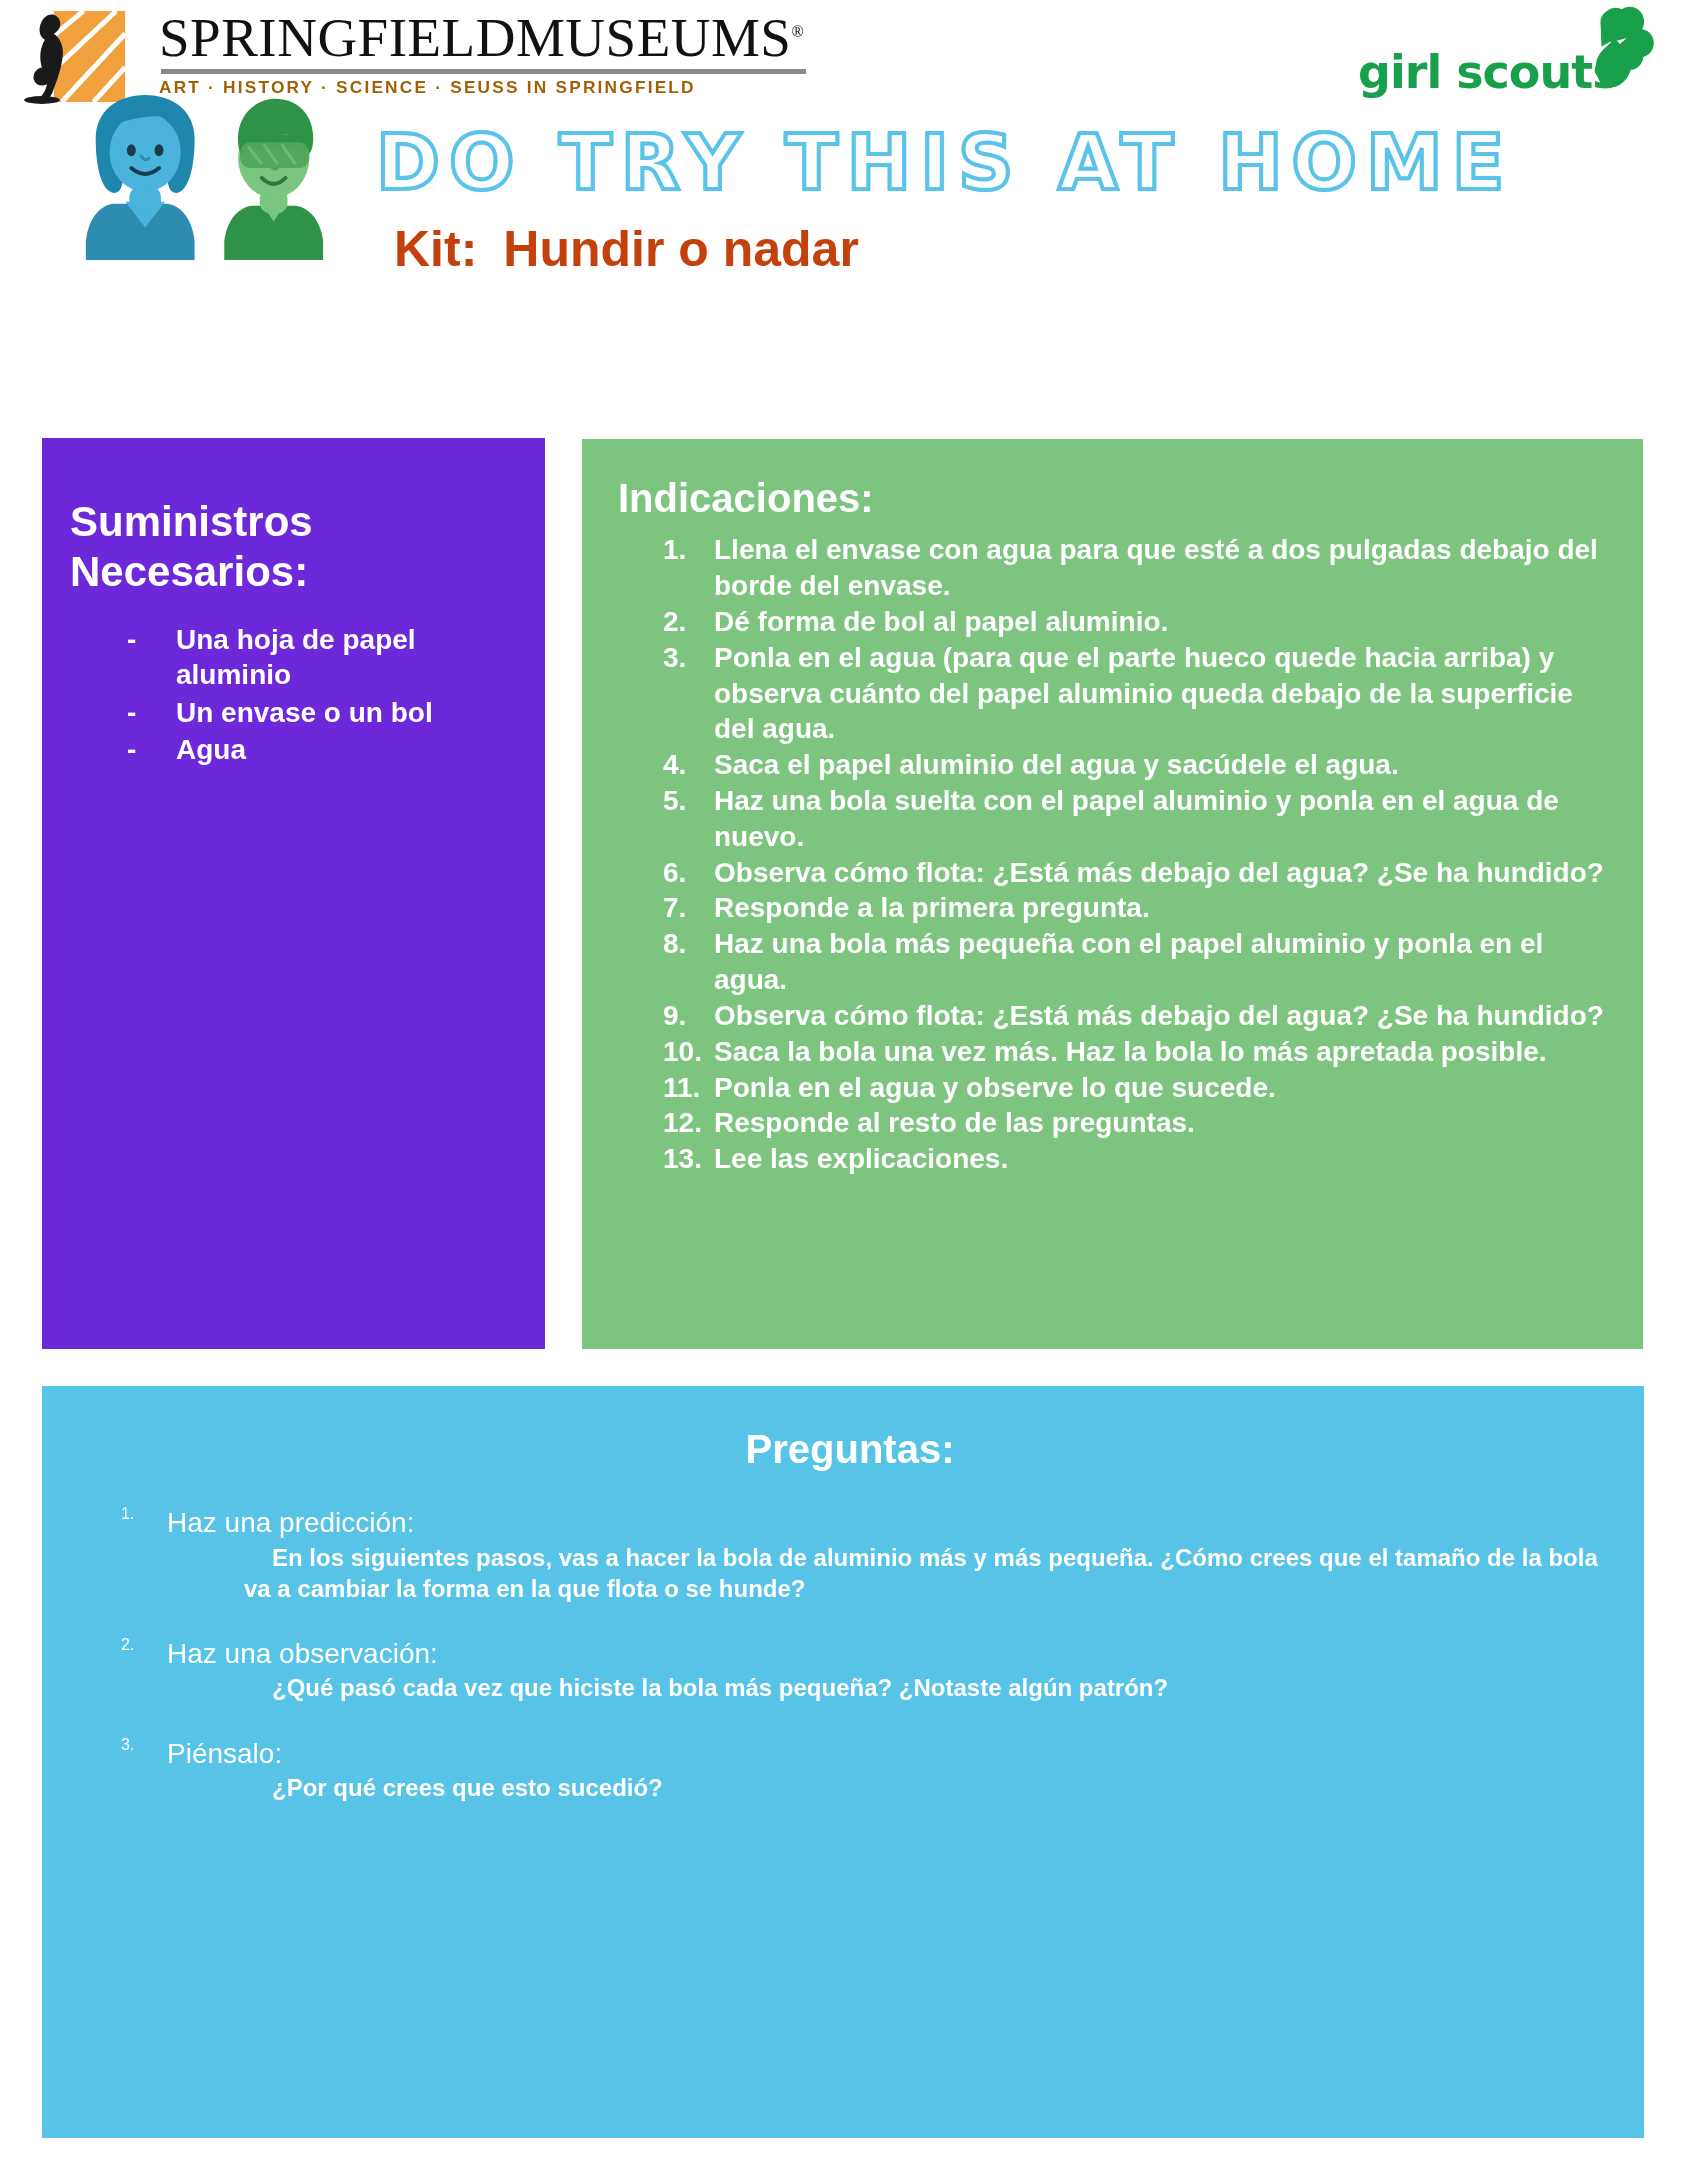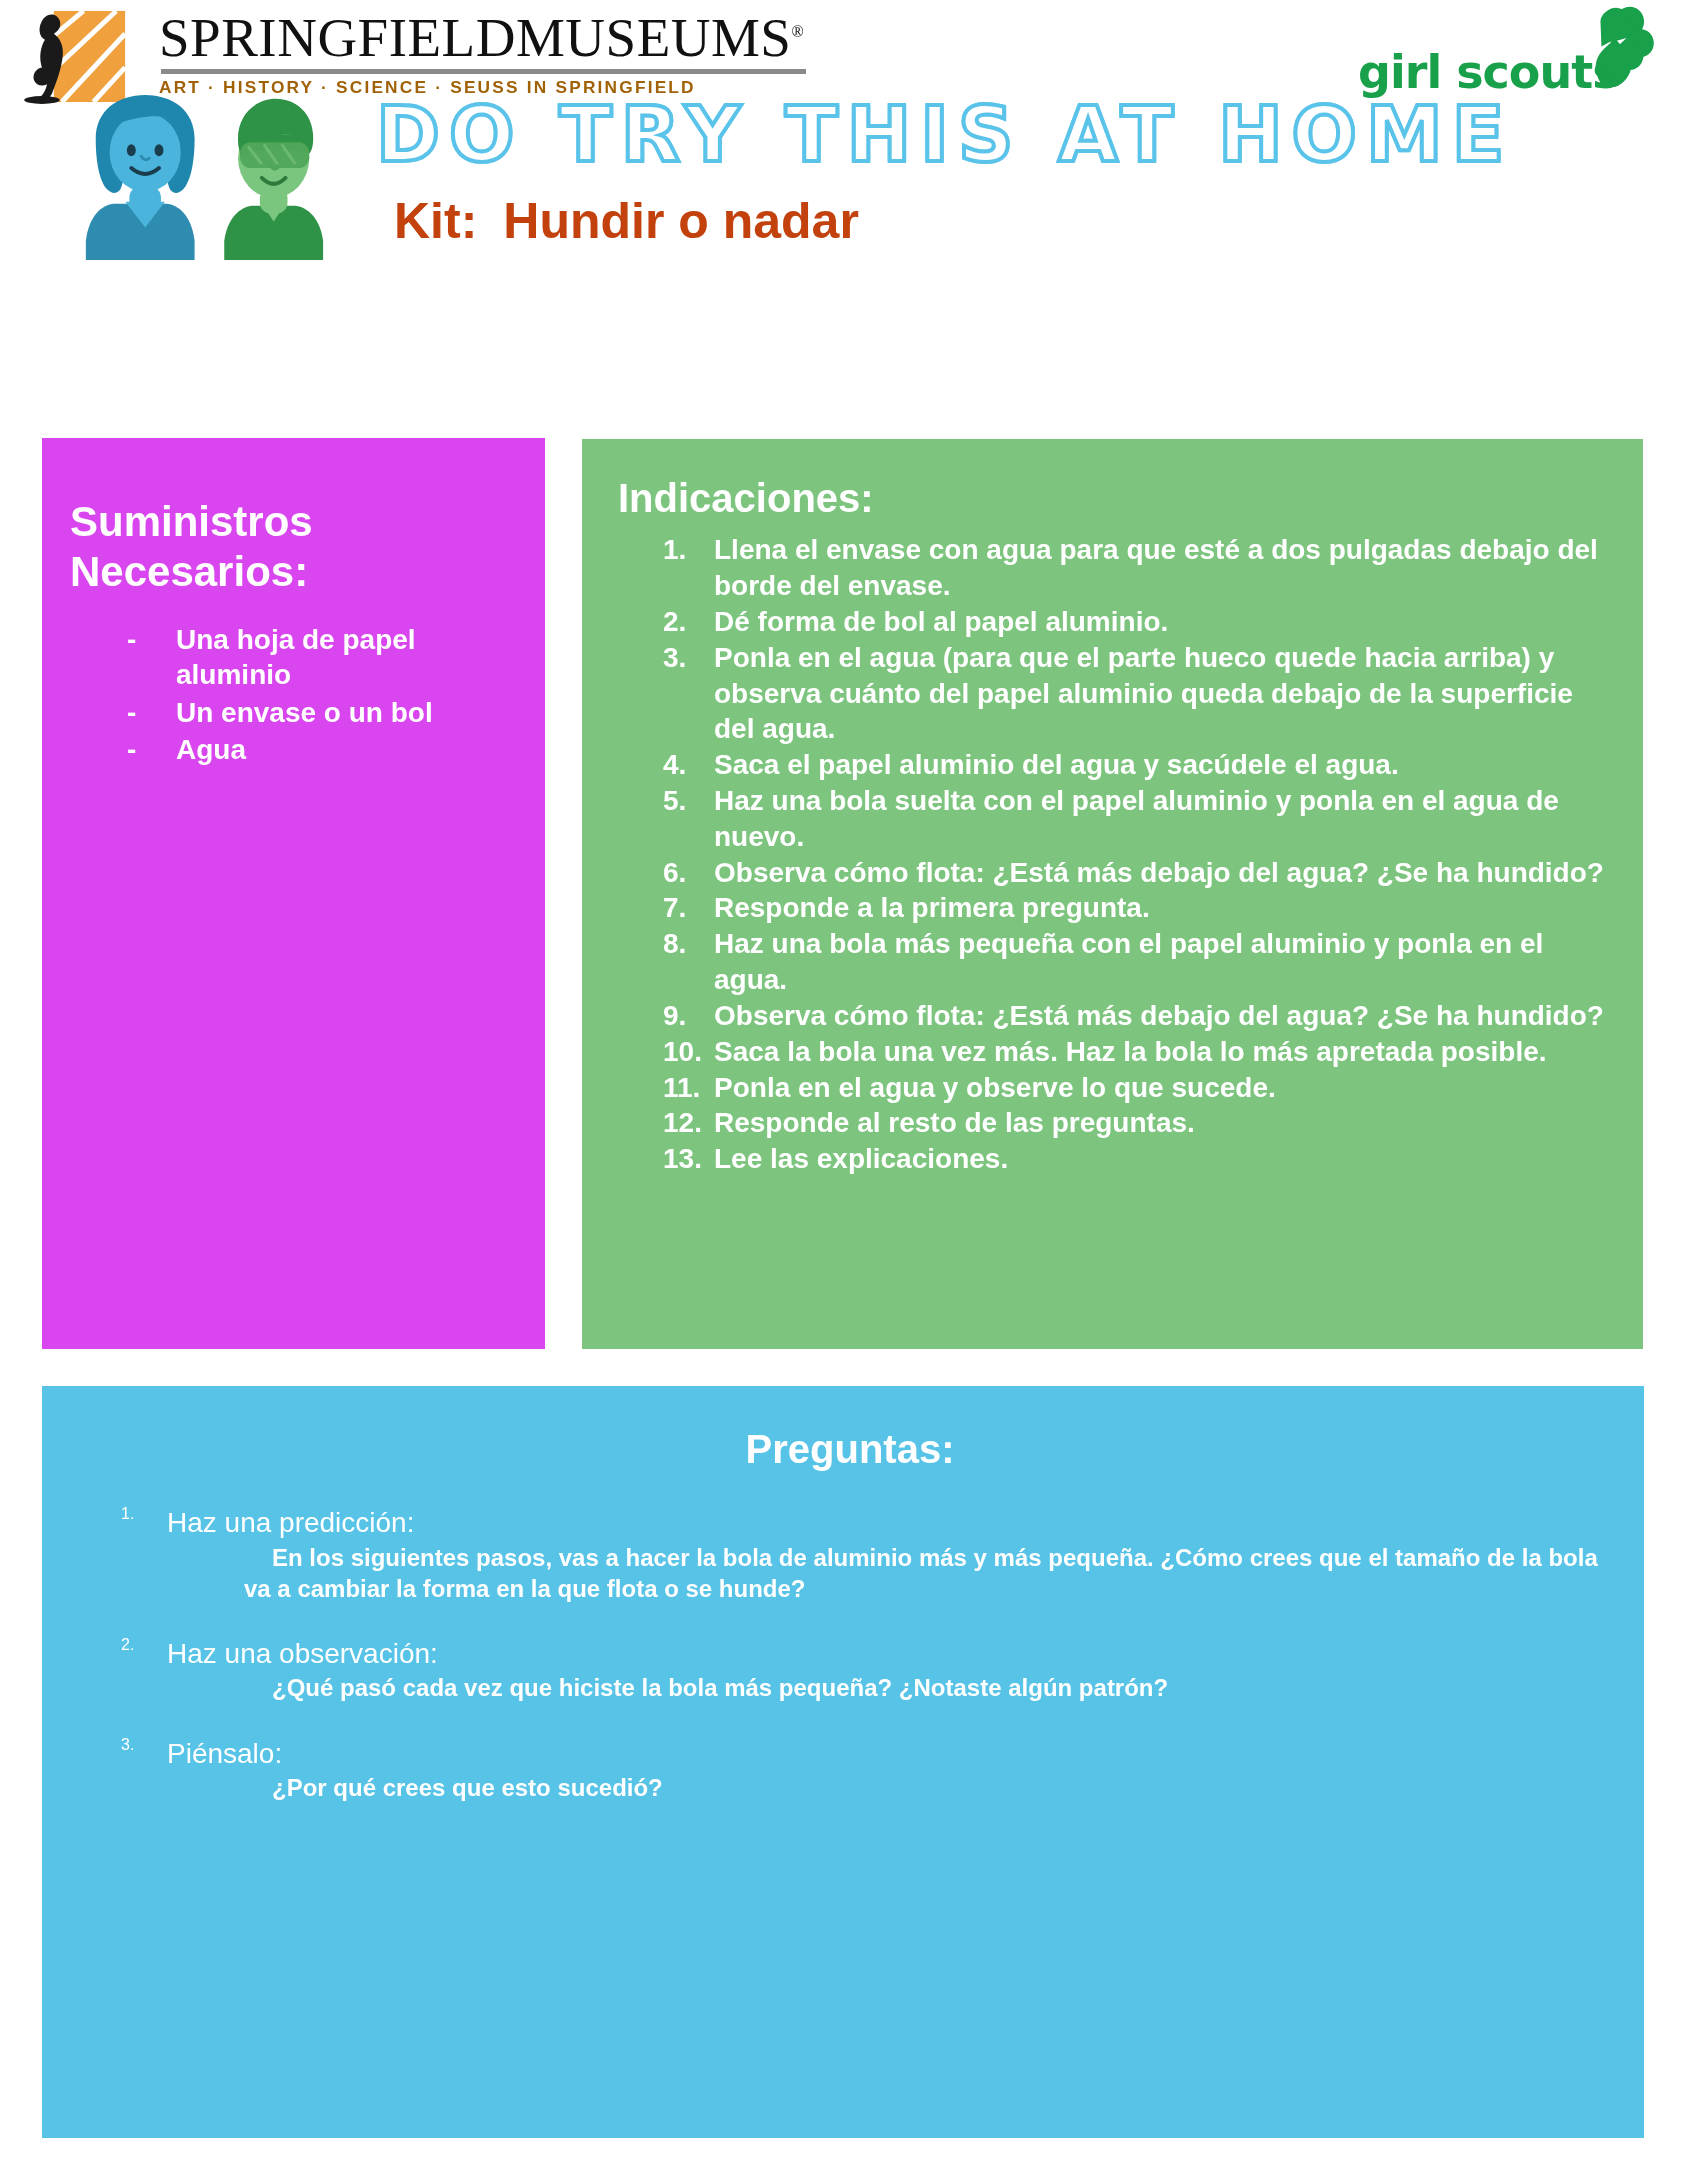--- a/index.html
+++ b/index.html
@@ -59,39 +59,40 @@
     font-weight: bold;
     font-size: 77px;
     letter-spacing: 9px;
     color: #ffffff;
     -webkit-text-stroke: 4px #59C3EA;
     text-shadow:
        2px 0 0 #8fd6f0, -2px 0 0 #8fd6f0,
        0 2px 0 #8fd6f0, 0 -2px 0 #8fd6f0;
     line-height: 1.05;
     white-space: nowrap;
+    margin-top: 28px;
   }
   .kit-line {
     margin-top: 16px;
     padding-left: 18px;
     font-family: "Liberation Sans", sans-serif;
     font-weight: bold;
     font-size: 50px;
     color: #c2410c;
     white-space: nowrap;
   }
   .kit-label { margin-right: 26px; }
 
   
   .panel { position: absolute; color: #ffffff; }
 
   .panel-orange {
     left: 42px; top: 438px;
     width: 503px; height: 911px;
-    background: #d946ef;
+    background: #6d28d9;
     padding: 59px 28px 0 28px;
   }
   .panel-green {
     left: 582px; top: 439px;
     width: 1061px; height: 910px;
     background: #7DC57F;
     padding: 22px 22px 0 22px;
   }
   .panel-blue {
     left: 42px; top: 1386px;

